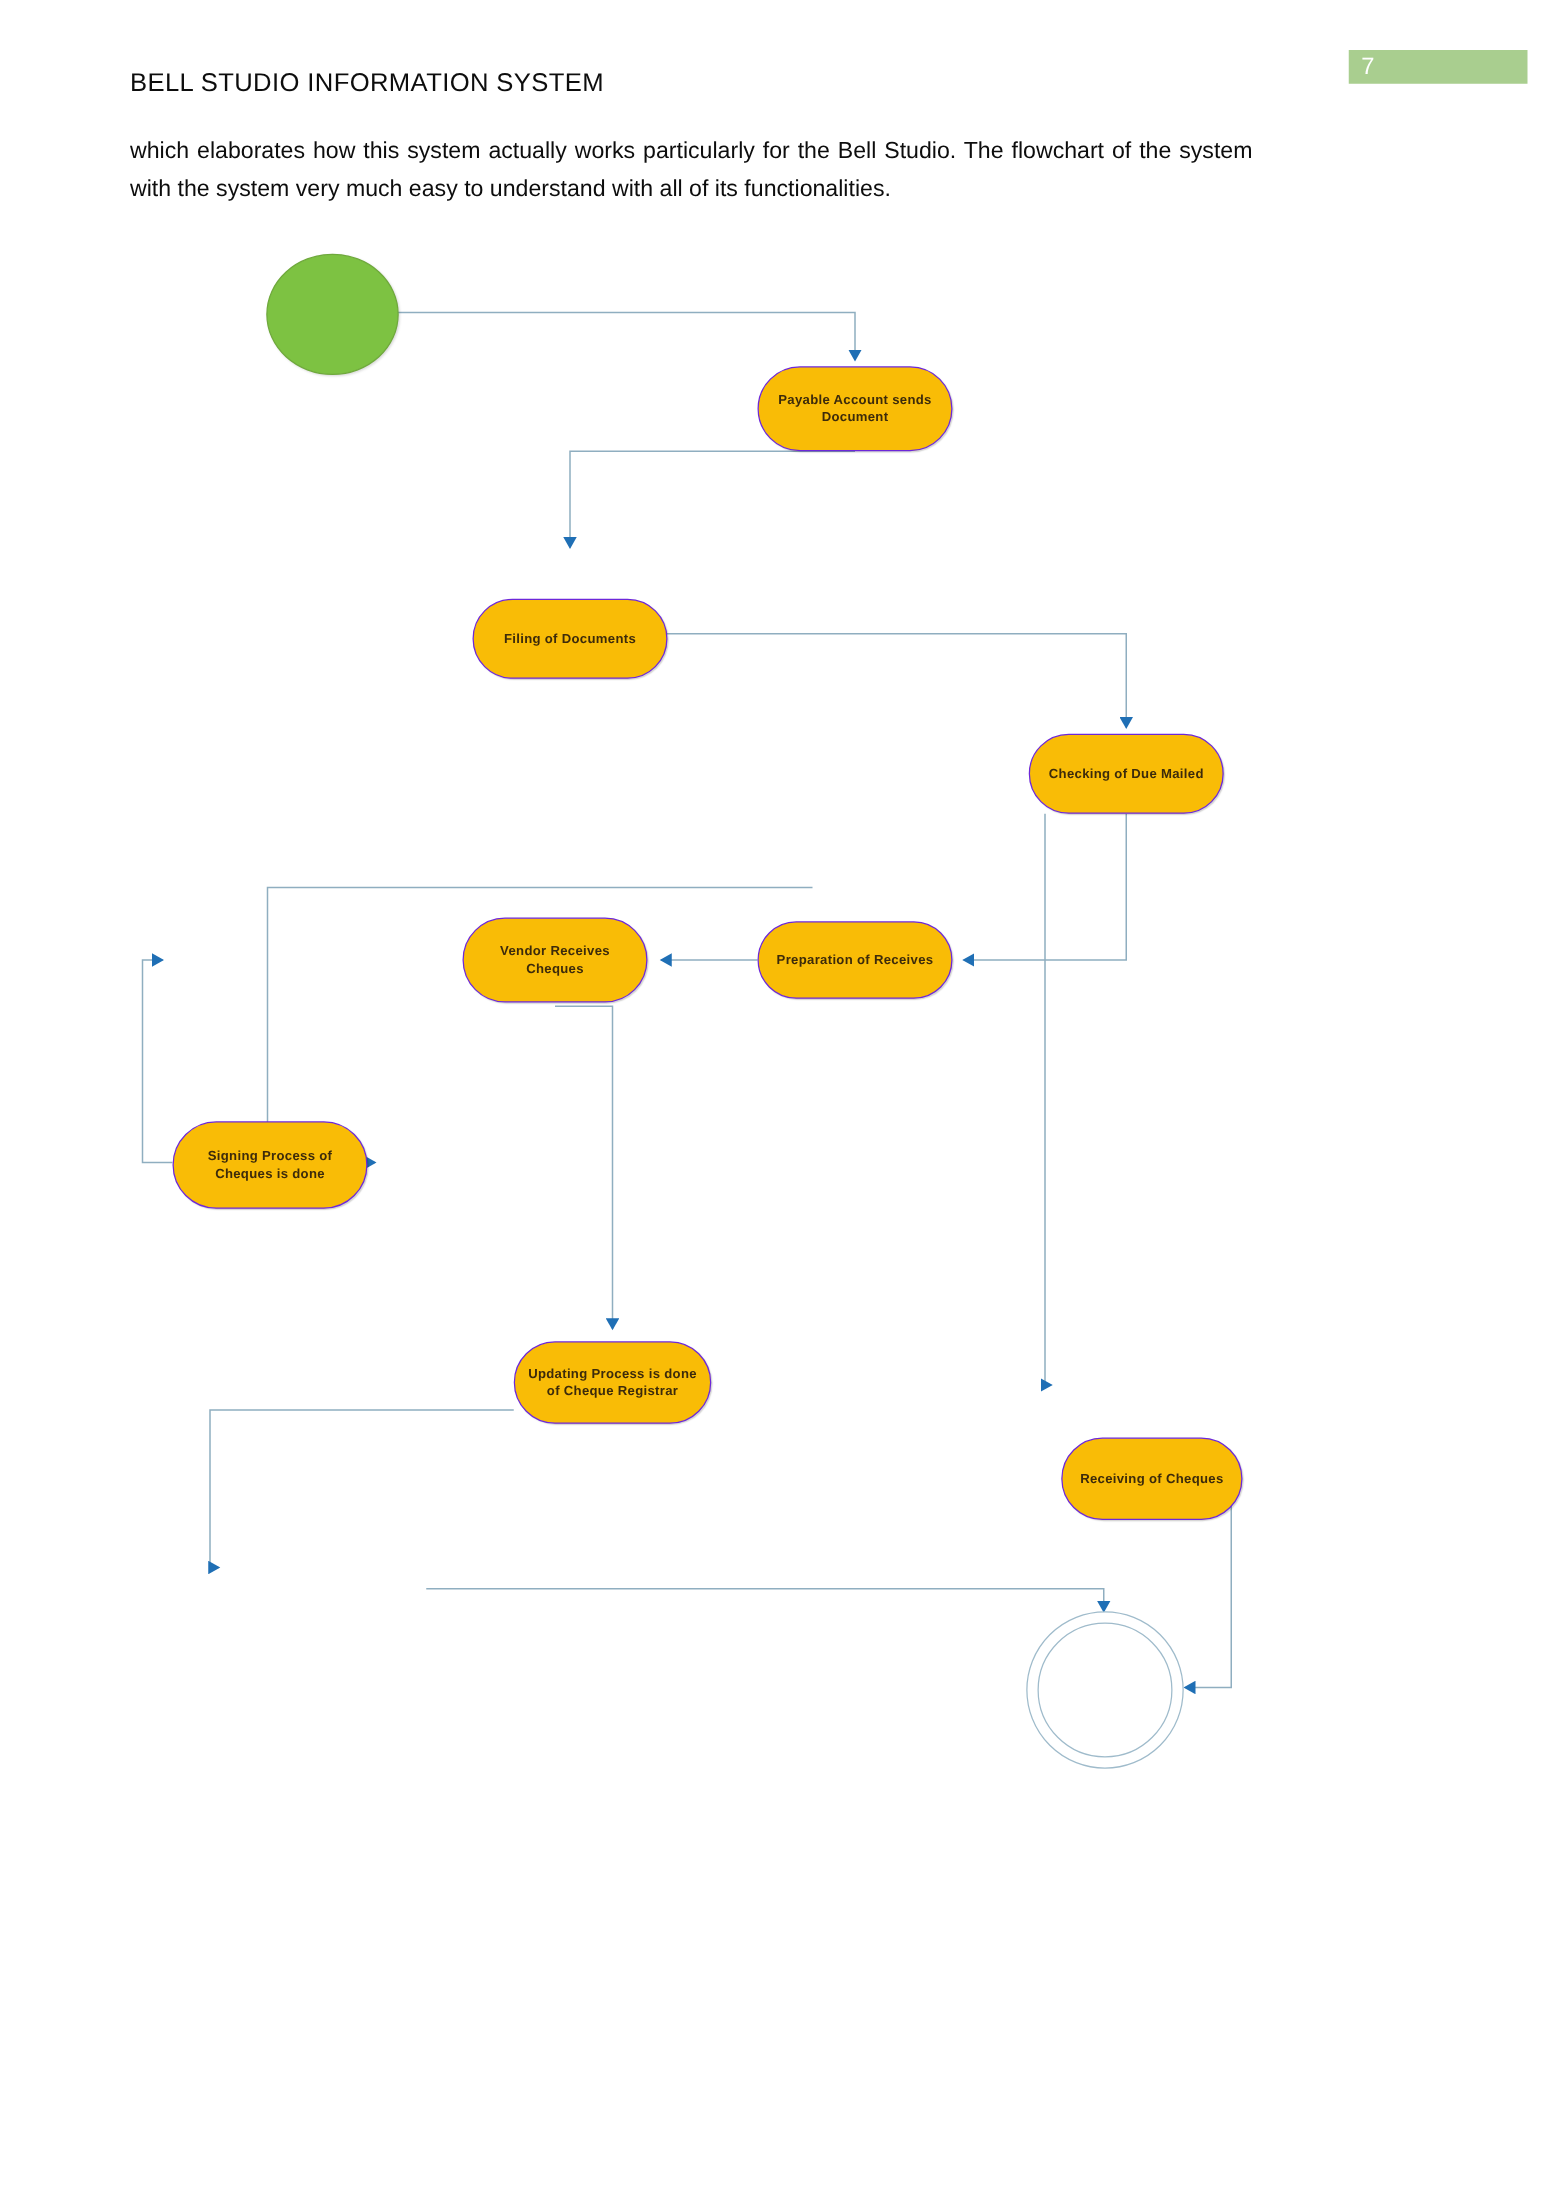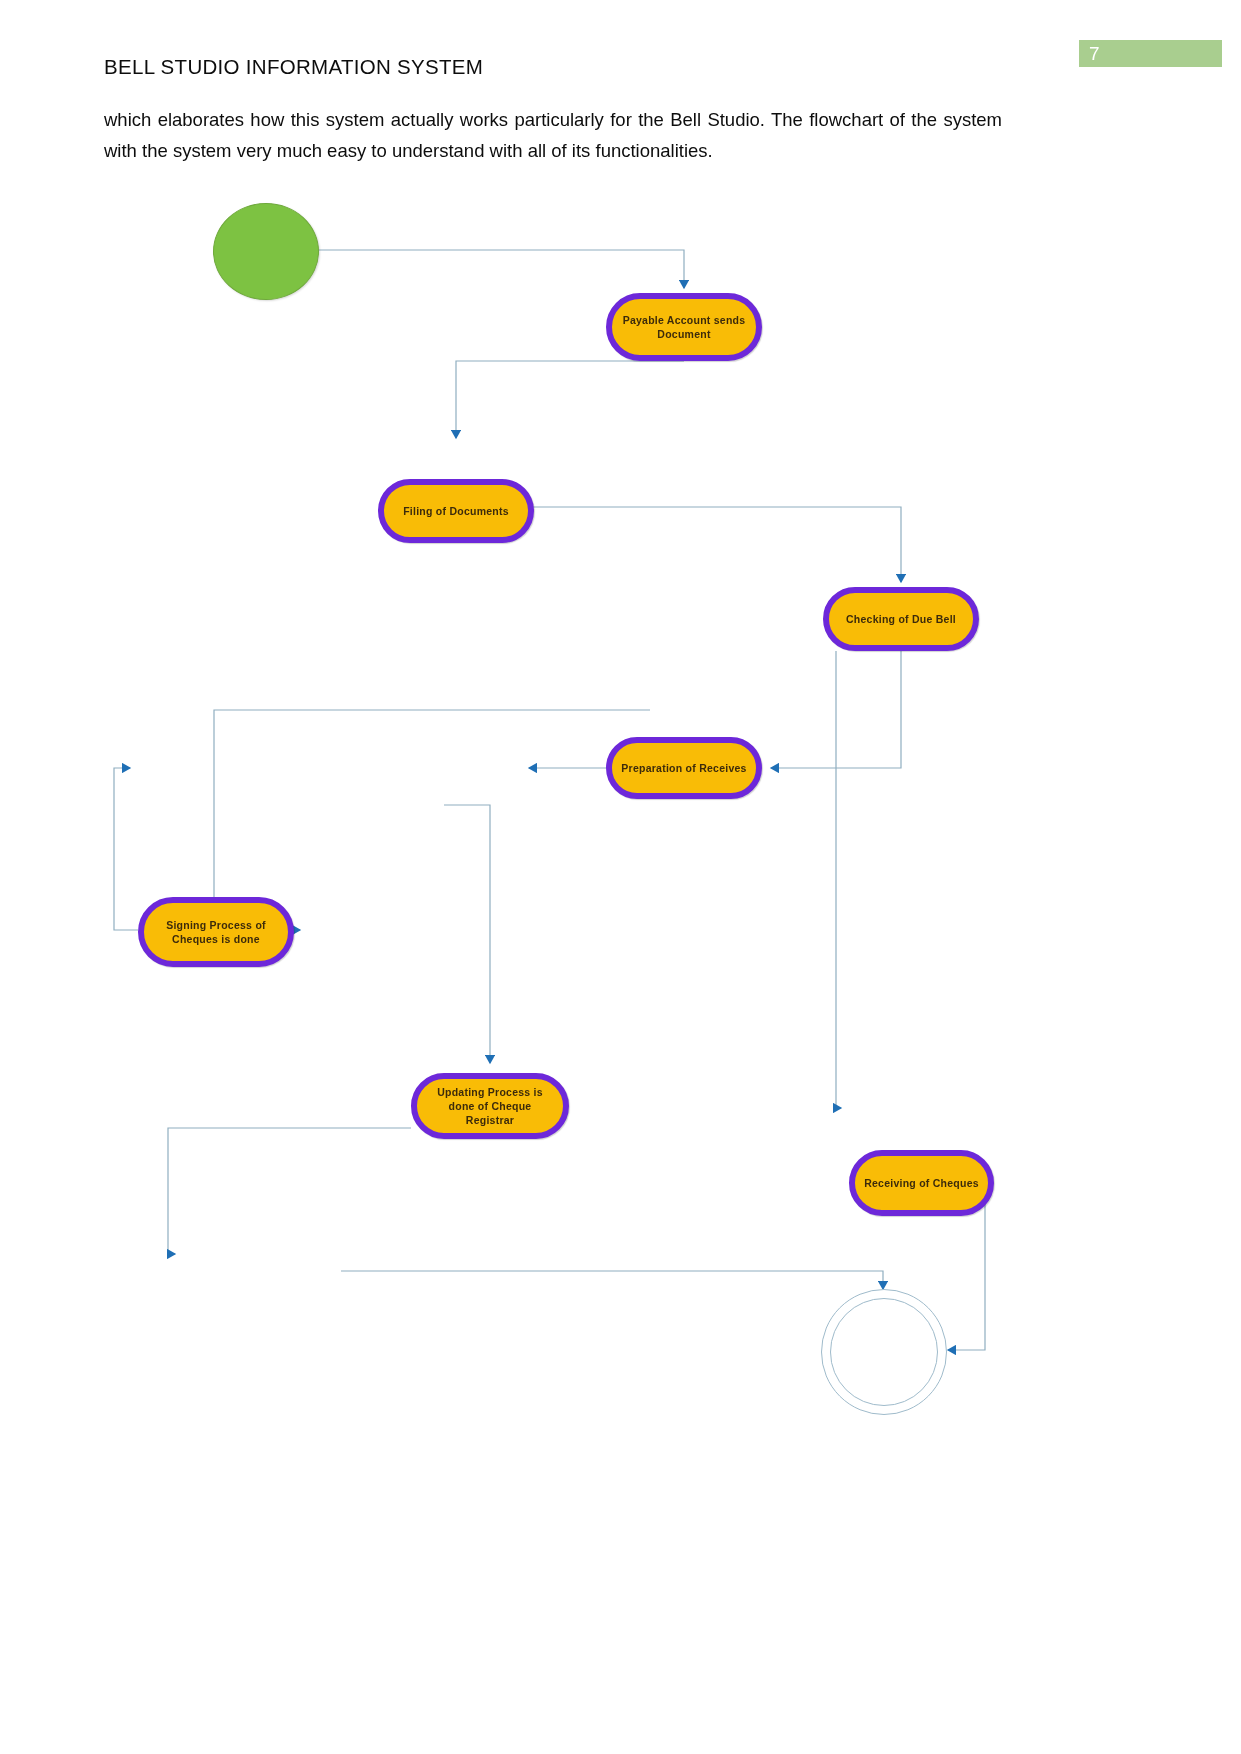--- a/index.html
+++ b/index.html
@@ -27,21 +27,21 @@
     text-justify:inter-word;color:#0d0d0d;
   }
 
   
   .chart{position:absolute;left:0;top:185px;width:1241px;height:1270px;}
   .chart svg{position:absolute;left:0;top:0;width:1241px;height:1270px;}
 
   .node{
     position:absolute;box-sizing:border-box;
     background:#F9BC06;
-    border:6px solid #6d28d9;
+    border:1px solid #6d28d9;
     border-radius:999px;
     display:flex;align-items:center;justify-content:center;text-align:center;
     color:#3d2b0b;
     font-size:10.5px;font-weight:bold;line-height:14px;
     letter-spacing:.25px;
     box-shadow:1px 1px 1px rgba(0,0,0,.18);
     padding:0 6px;
   }
   .node span{display:block;width:100%;}
 
@@ -113,27 +113,30 @@
 
     <div class="node" style="left:606px;top:108px;width:156px;height:68px;">
       <span>Payable Account sends Document</span>
     </div>
 
     <div class="node" style="left:378px;top:258px;width:156px;height:64px;margin-top:36px;">
       <span>Filing of Documents</span>
     </div>
 
     <div class="node" style="left:823px;top:402px;width:156px;height:64px;">
-      <span>Checking of Due Bell</span>
+      <span>Checking of Due Mailed</span>
     </div>
 
     <div class="node" style="left:606px;top:552px;width:156px;height:62px;">
       <span>Preparation of Receives</span>
     </div>
 
+    <div class="node" style="left:370px;top:549px;width:148px;height:68px;">
+      <span>Vendor Receives Cheques</span>
+    </div>
 
 
     <div class="node" style="left:138px;top:712px;width:156px;height:70px;">
       <span>Signing Process of Cheques is done</span>
     </div>
 
     <div class="node" style="left:411px;top:888px;width:158px;height:66px;">
       <span>Updating Process is done of Cheque Registrar</span>
     </div>
 

